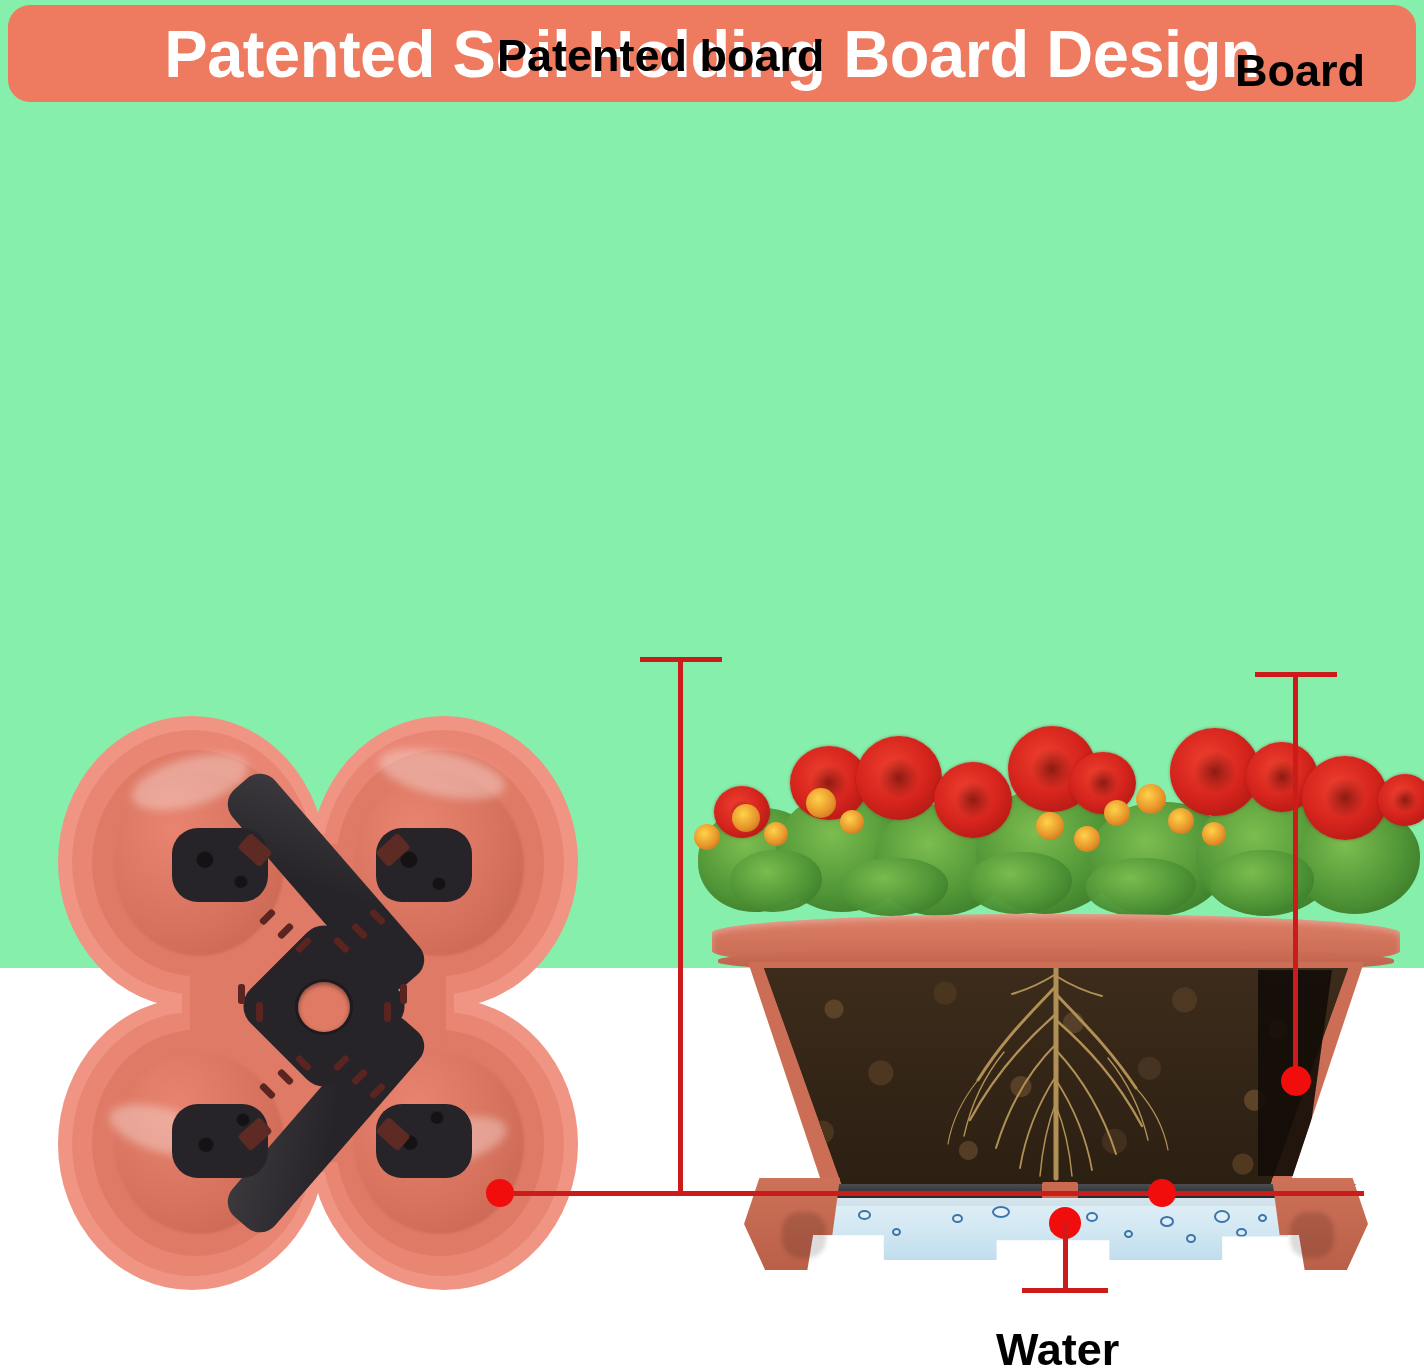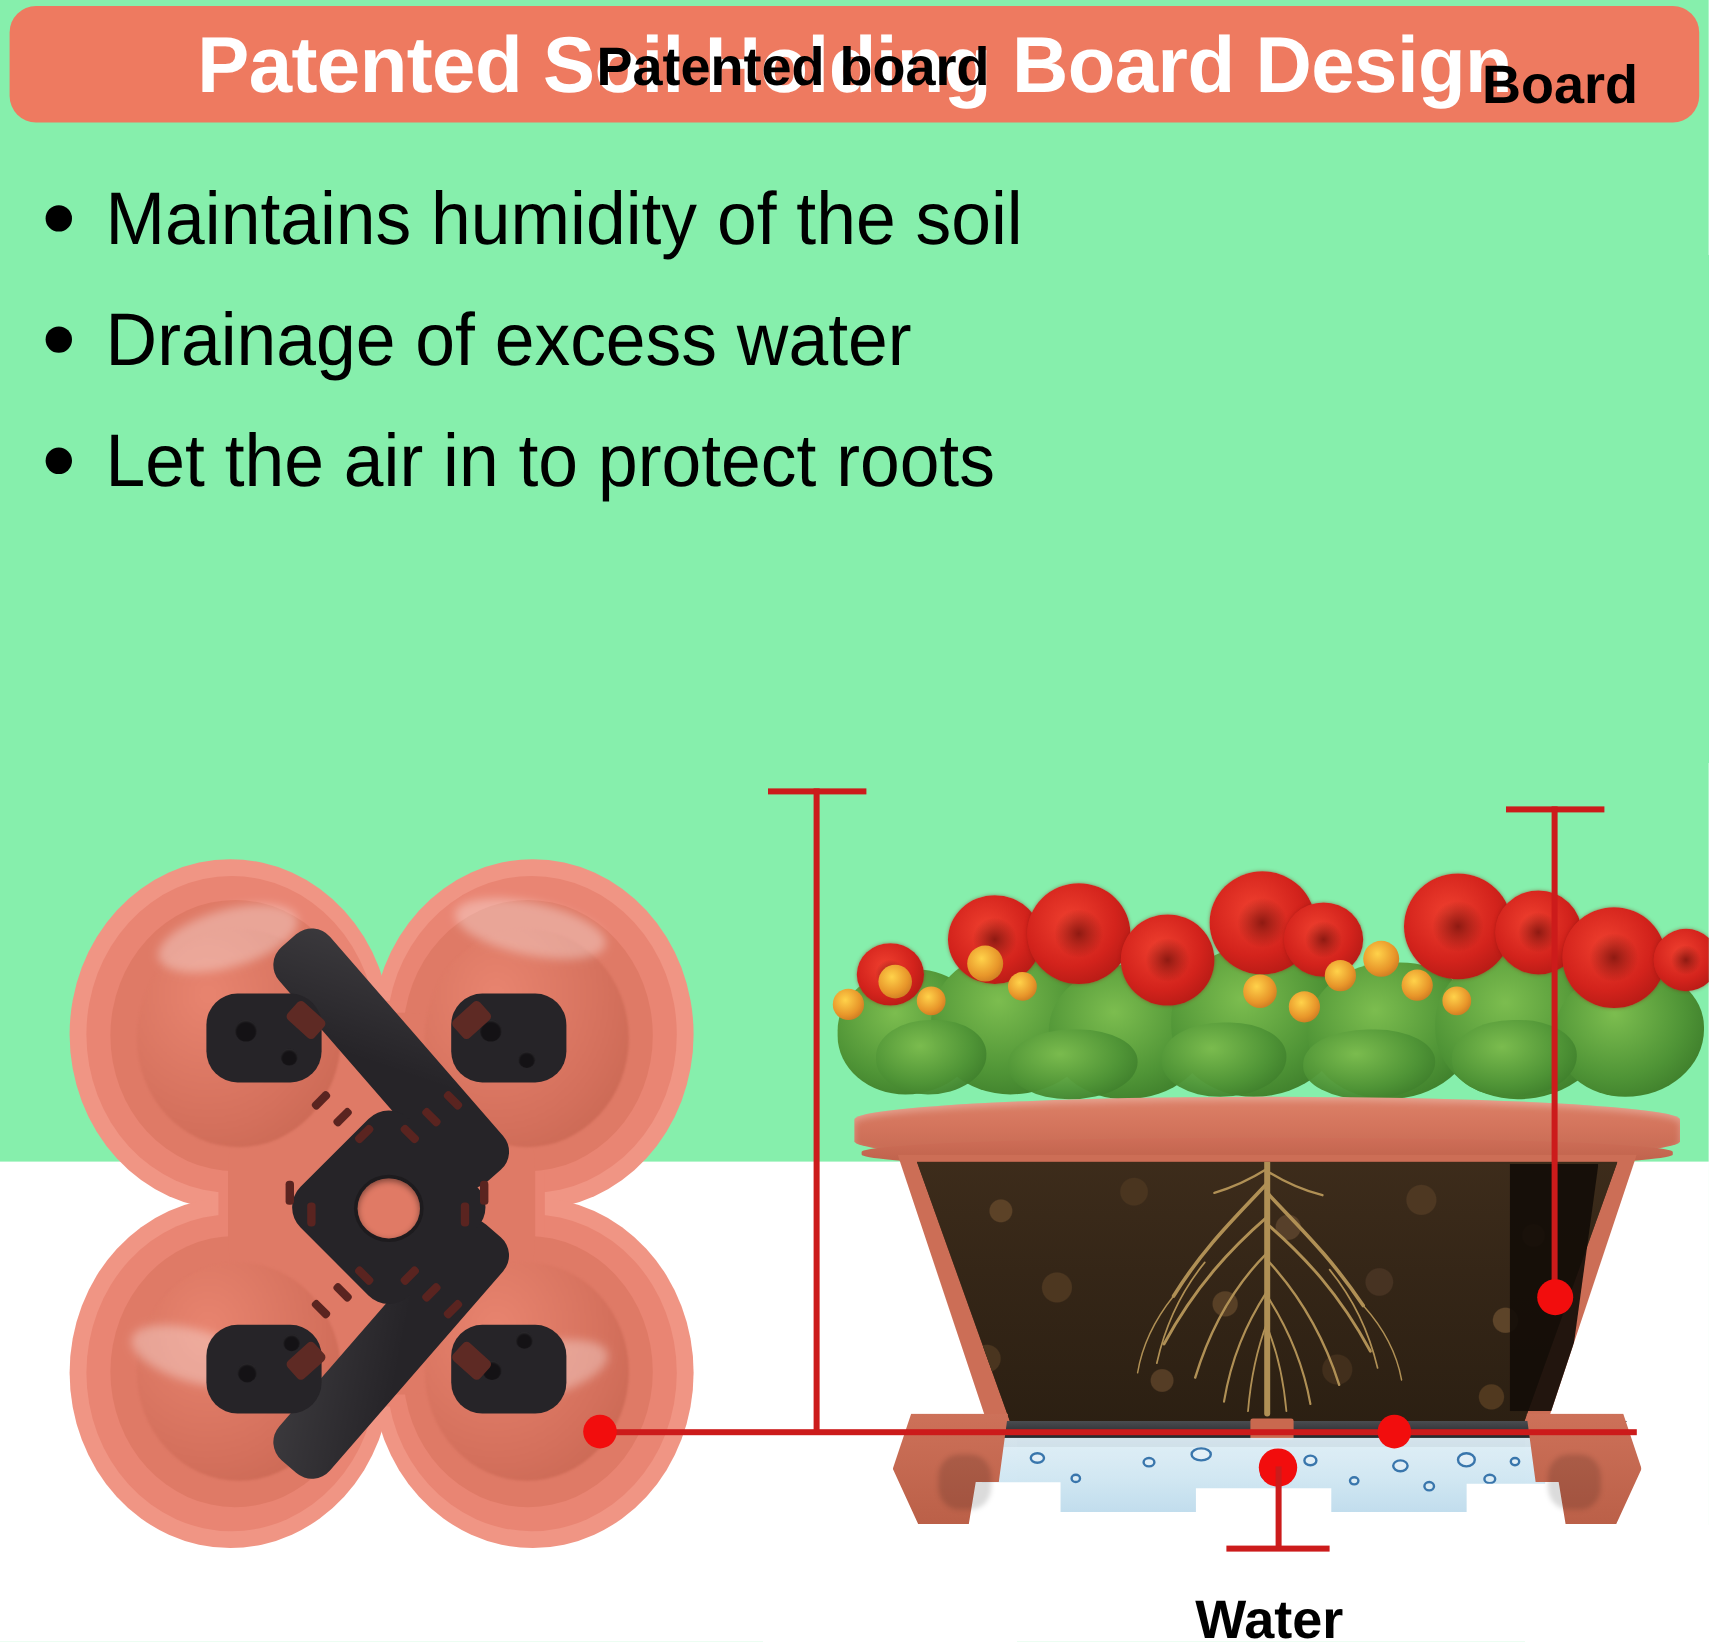--- a/index.html
+++ b/index.html
@@ -411,38 +411,20 @@
 </style>
 </head>
 <body>
 
 <div id="page">
 
   <div id="header-banner">
     <div id="header-title">Patented Soil Holding Board Design</div>
   </div>
 
-  <div id="bullet-list">
-
-    <div class="bullet-row">
-      <span class="bullet-dot"></span>
-      <span class="bullet-text">Maintains humidity of the soil</span>
-    </div>
-
-    <div class="bullet-row">
-      <span class="bullet-dot"></span>
-      <span class="bullet-text">Drainage of excess water</span>
-    </div>
-
-    <div class="bullet-row">
-      <span class="bullet-dot"></span>
-      <span class="bullet-text">Let the air in to protect roots</span>
-    </div>
-
-  </div>
 
   <div id="product-diagram">
 
     <div id="left-product">
 
       <div class="quatrefoil">
         <div class="qf-layer rim-outer">
           <div class="lobe lobe-tl"></div>
             <div class="lobe lobe-tr"></div>
           <div class="lobe lobe-bl"></div>

